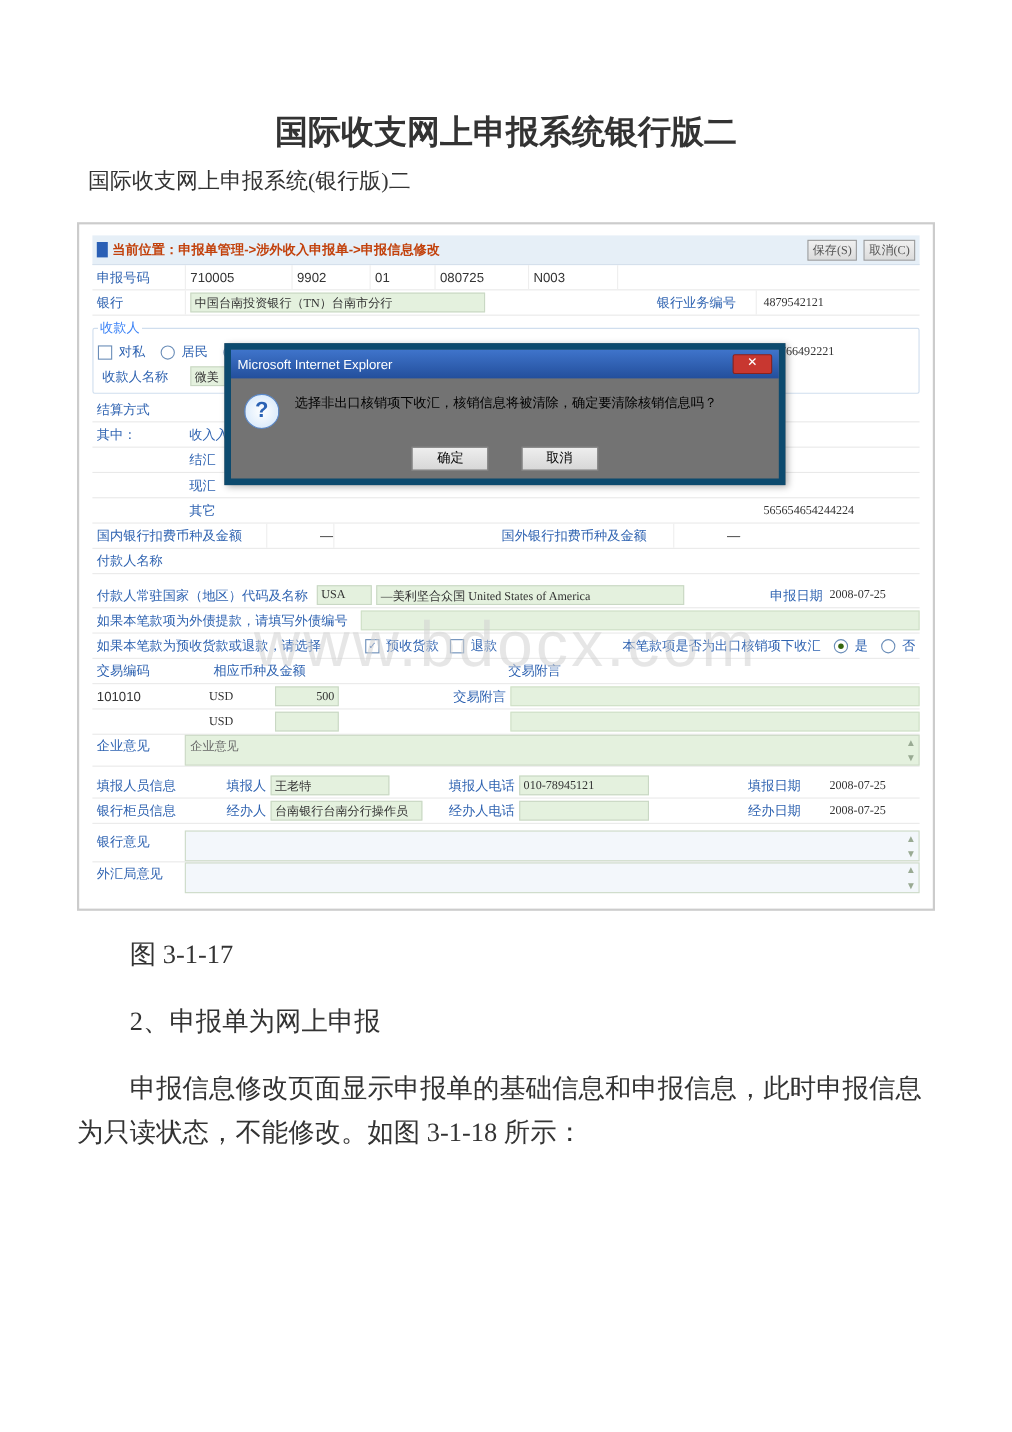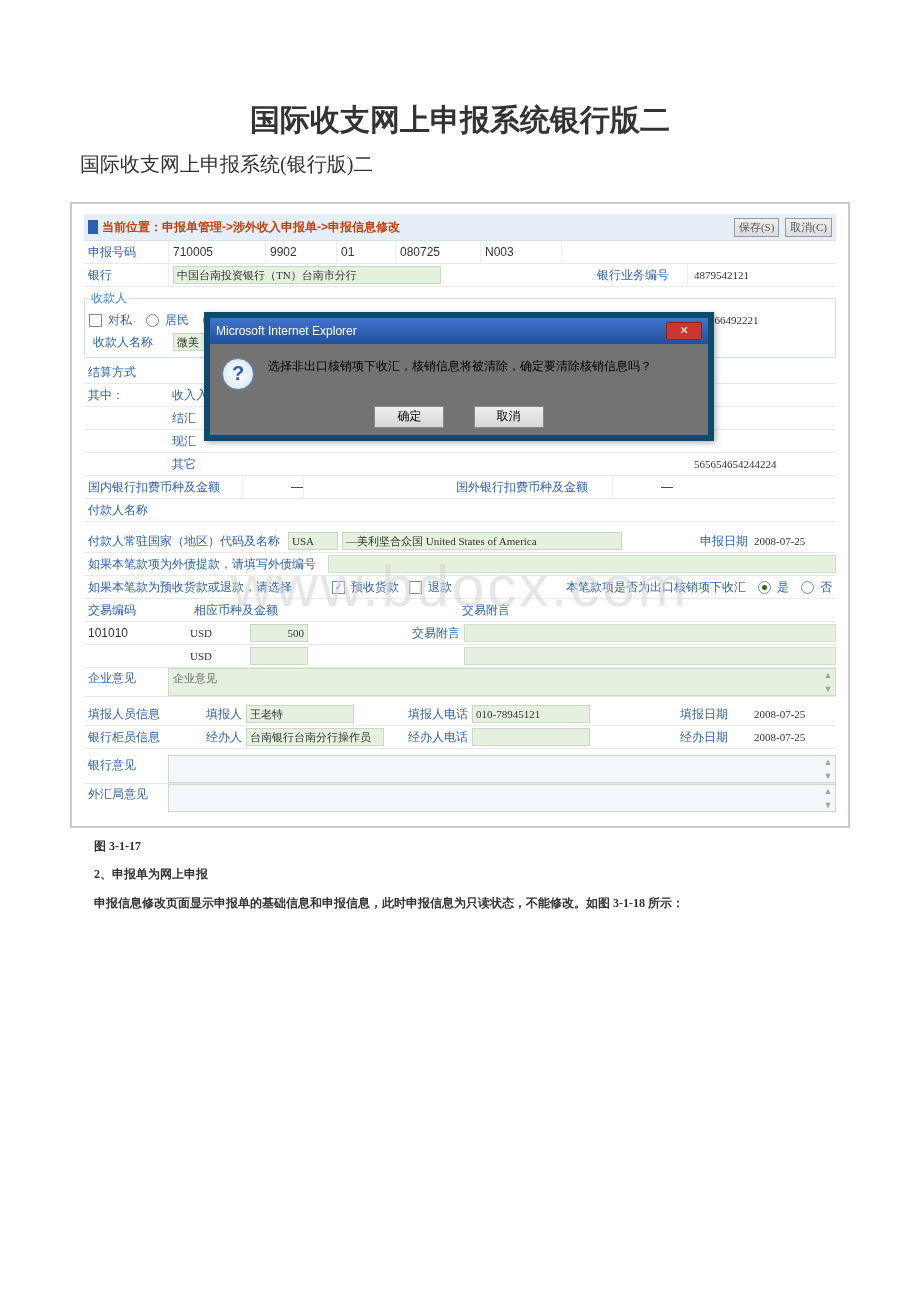--- a/index.html
+++ b/index.html
@@ -16,25 +16,24 @@
   font-size: 30px;
   font-weight: bold;
   text-align: center;
   margin: 40px 0 10px;
 }
 .doc-subtitle {
   font-size: 20px;
   margin: 10px 0 24px 10px;
 }
 .doc-body p {
-  font-size: 12px;
+  font-size: 24px;
   line-height: 1.7;
-  margin: 8px 0;
+  margin: 20px 0;
   text-indent: 2em;
-  font-weight: bold;
 }
 .doc-body p.caption { text-indent: 2em; }
 .screenshot-wrap {
   border: 2px solid #ccc;
   padding: 10px 12px 14px;
   position: relative;
   background: #fff;
   font-family: "SimSun", Arial, sans-serif;
 }
 .watermark {

